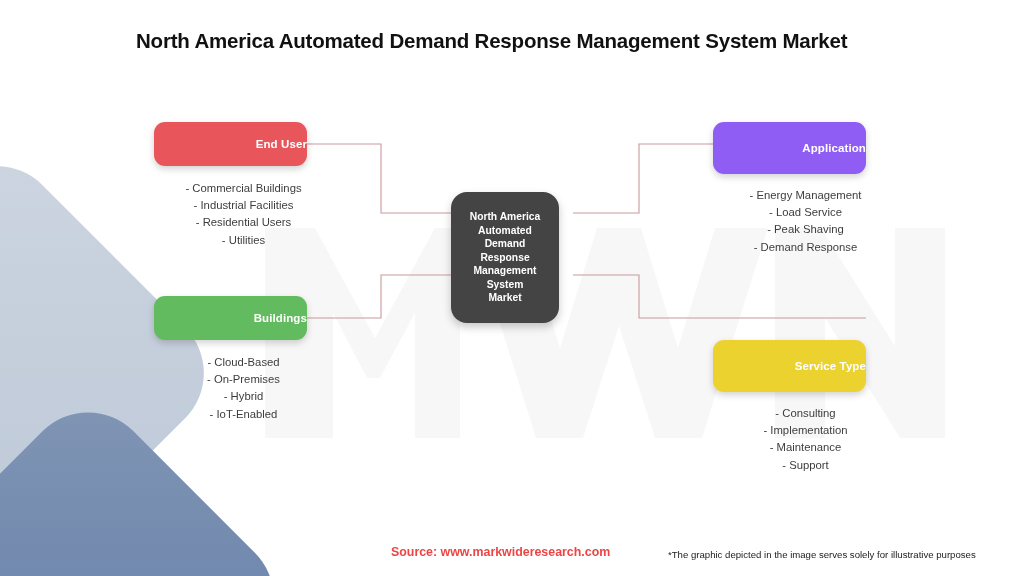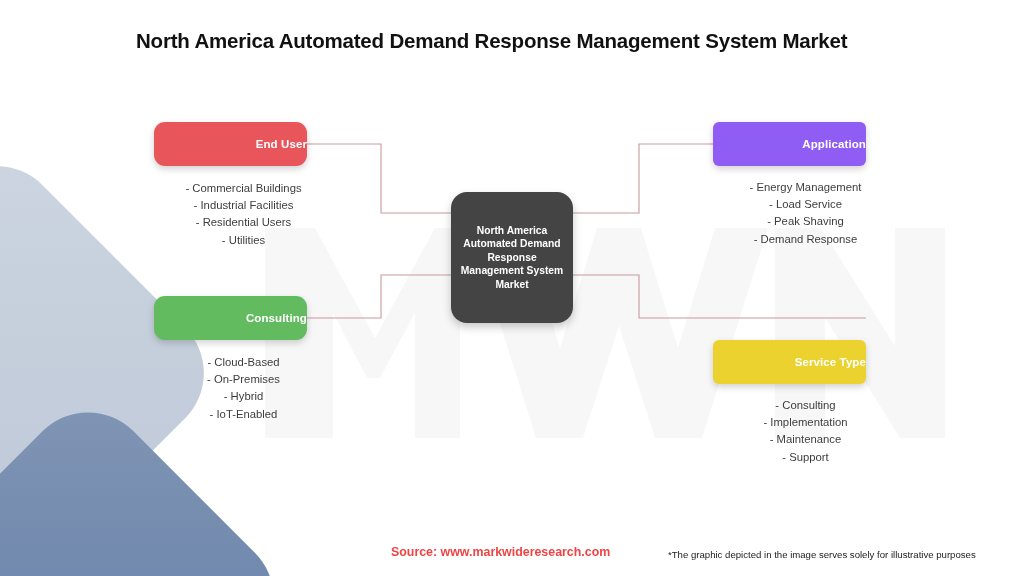--- a/index.html
+++ b/index.html
@@ -130,38 +130,38 @@
   }
 
   #node-end-user    { left: 154px; top: 122px; }
   #node-technology  { left: 154px; top: 296px; }
   #node-application { left: 713px; top: 122px; }
   #node-service     { left: 713px; top: 296px; }
 
   #node-end-user .node-box,
   #node-technology .node-box   { width: 153px; height: 44px; }
   #node-application .node-box,
-  #node-service .node-box      { width: 153px; height: 44px; border-radius: 6px; }
+  #node-service .node-box      { width: 153px; height: 52px; }
 
   #node-end-user    .node-box { background: #e8565c; }
   #node-technology  .node-box { background: #63bb5f; }
   #node-application .node-box { background: #8f5df4; }
   #node-service     .node-box { background: #ecd22f; margin-top: 44px; }
 
   #node-end-user    .node-list { margin: 14px 0 0 26px; }
   #node-technology  .node-list { margin: 14px 0 0 26px; }
   #node-application .node-list { margin: 13px 0 0 32px; }
   #node-service     .node-list { margin: 13px 0 0 32px; }
 
   
   #hub {
     position: absolute;
     left: 451px;
     top: 192px;
-    width: 122px;
+    width: 108px;
     height: 131px;
     background: #444444;
     border-radius: 16px;
     box-shadow: 0 4px 9px rgba(0,0,0,0.22);
     display: flex;
     align-items: center;
     justify-content: center;
   }
   #hub-label {
     font-size: 10.3px;
@@ -251,21 +251,21 @@
     <ul class="node-list">
       <li>- Energy Management</li>
       <li>- Load Service</li>
       <li>- Peak Shaving</li>
       <li>- Demand Response</li>
     </ul>
   </div>
 
   <div class="node" id="node-technology">
     <div class="node-box">
-      <span class="node-title">Consulting</span>
+      <span class="node-title">Buildings</span>
     </div>
     <ul class="node-list">
       <li>- Cloud-Based</li>
       <li>- On-Premises</li>
       <li>- Hybrid</li>
       <li>- IoT-Enabled</li>
     </ul>
   </div>
 
   <div class="node" id="node-service">

